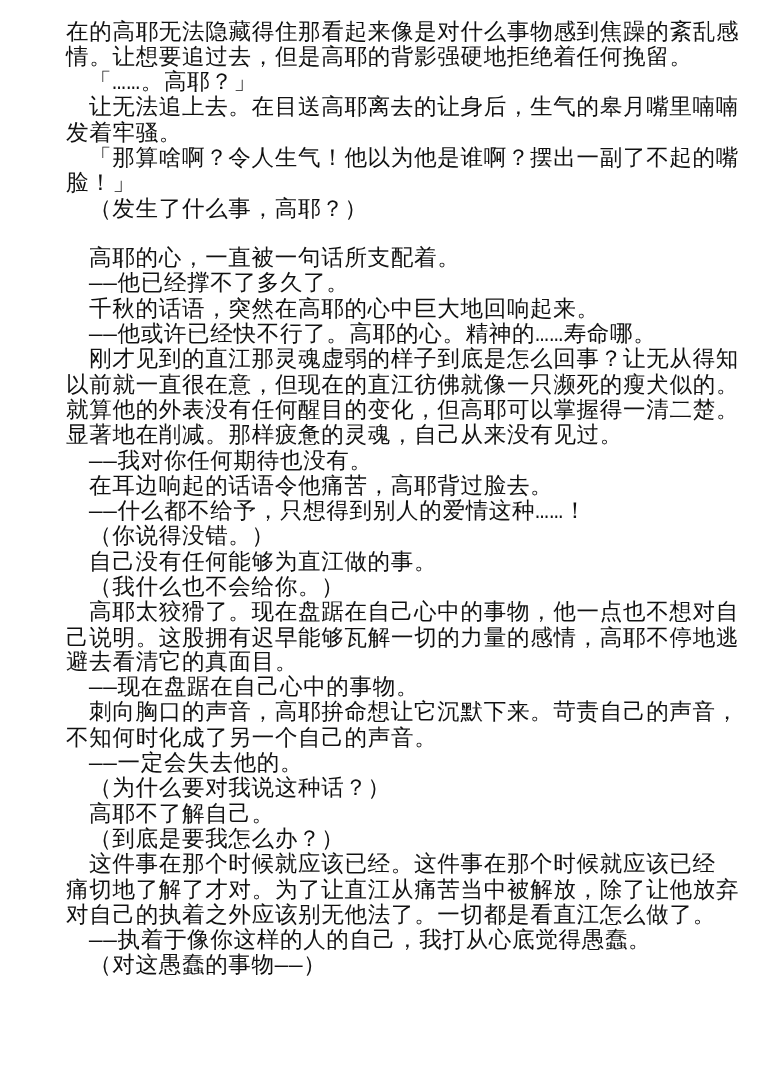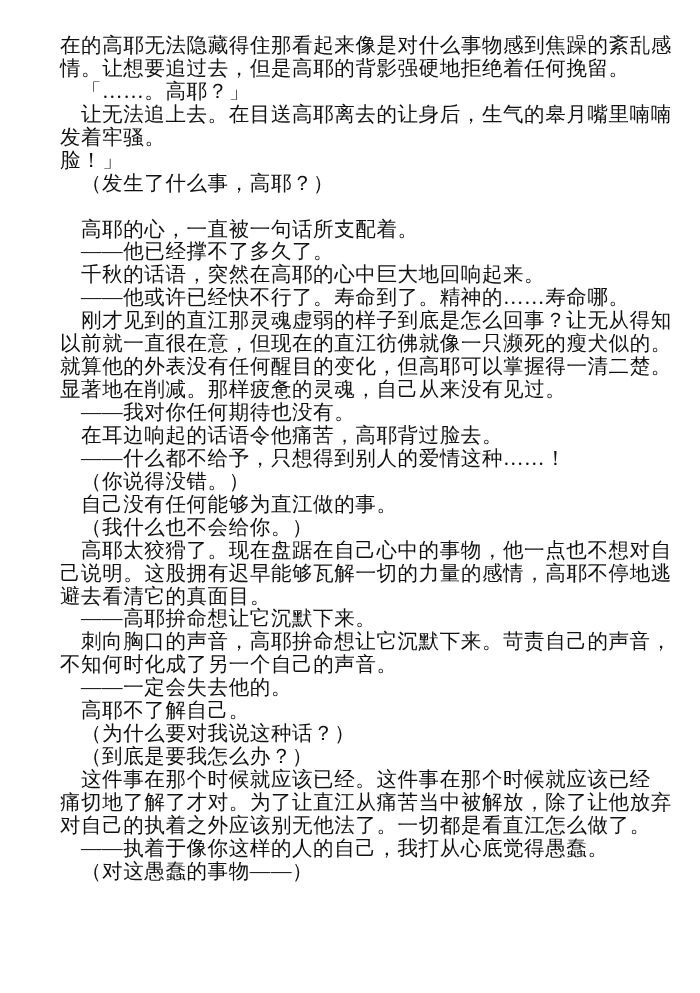--- a/index.html
+++ b/index.html
@@ -9,23 +9,23 @@
   }
   body {
     width: 700px;
     height: 993px;
     overflow: hidden;
     position: relative;
   }
   .page {
     position: absolute;
     left: 60px;
-    top: 34px;
+    top: 20px;
     width: 570px;
-    font-family: Liberation Serif, serif;
+    font-family: Liberation Mono, monospace;
     font-size: 20.5px;
     line-height: 22.95px;
     color: #111111;
   }
   .line {
     display: block;
     white-space: nowrap;
     height: 22.95px;
     letter-spacing: 0.6px;
   }
@@ -34,45 +34,46 @@
 </style>
 </head>
 <body>
 
 <div class="page">
   <span class="line">在的高耶无法隐藏得住那看起来像是对什么事物感到焦躁的紊乱感</span>
   <span class="line">情。让想要追过去，但是高耶的背影强硬地拒绝着任何挽留。</span>
   <span class="line indent">「……。高耶？」</span>
   <span class="line indent">让无法追上去。在目送高耶离去的让身后，生气的皋月嘴里喃喃</span>
   <span class="line">发着牢骚。</span>
+  <span class="line indent">「那算啥啊？令人生气！他以为他是谁啊？摆出一副了不起的嘴</span>
   <span class="line">脸！」</span>
   <span class="line indent">（发生了什么事，高耶？）</span>
   <span class="line blank"></span>
   <span class="line indent">高耶的心，一直被一句话所支配着。</span>
   <span class="line indent">——他已经撑不了多久了。</span>
   <span class="line indent">千秋的话语，突然在高耶的心中巨大地回响起来。</span>
-  <span class="line indent">——他或许已经快不行了。寿命到了。精神的……寿命哪。</span>
+  <span class="line indent">——他或许已经快不行了。高耶的心。精神的……寿命哪。</span>
   <span class="line indent">刚才见到的直江那灵魂虚弱的样子到底是怎么回事？让无从得知</span>
   <span class="line">以前就一直很在意，但现在的直江彷佛就像一只濒死的瘦犬似的。</span>
   <span class="line">就算他的外表没有任何醒目的变化，但高耶可以掌握得一清二楚。</span>
   <span class="line">显著地在削减。那样疲惫的灵魂，自己从来没有见过。</span>
   <span class="line indent">——我对你任何期待也没有。</span>
   <span class="line indent">在耳边响起的话语令他痛苦，高耶背过脸去。</span>
   <span class="line indent">——什么都不给予，只想得到别人的爱情这种……！</span>
   <span class="line indent">（你说得没错。）</span>
   <span class="line indent">自己没有任何能够为直江做的事。</span>
   <span class="line indent">（我什么也不会给你。）</span>
   <span class="line indent">高耶太狡猾了。现在盘踞在自己心中的事物，他一点也不想对自</span>
   <span class="line">己说明。这股拥有迟早能够瓦解一切的力量的感情，高耶不停地逃</span>
   <span class="line">避去看清它的真面目。</span>
-  <span class="line indent">——高耶拚命想让它沉默下来。</span>
+  <span class="line indent">——现在盘踞在自己心中的事物。</span>
   <span class="line indent">刺向胸口的声音，高耶拚命想让它沉默下来。苛责自己的声音，</span>
   <span class="line">不知何时化成了另一个自己的声音。</span>
   <span class="line indent">——一定会失去他的。</span>
+  <span class="line indent">（为什么要对我说这种话？）</span>
   <span class="line indent">高耶不了解自己。</span>
-  <span class="line indent">（为什么要对我说这种话？）</span>
   <span class="line indent">（到底是要我怎么办？）</span>
   <span class="line indent">这件事在那个时候就应该已经。这件事在那个时候就应该已经</span>
   <span class="line">痛切地了解了才对。为了让直江从痛苦当中被解放，除了让他放弃</span>
   <span class="line">对自己的执着之外应该别无他法了。一切都是看直江怎么做了。</span>
   <span class="line indent">——执着于像你这样的人的自己，我打从心底觉得愚蠢。</span>
   <span class="line indent">（对这愚蠢的事物——）</span>
 </div>
 
 </body></html>

